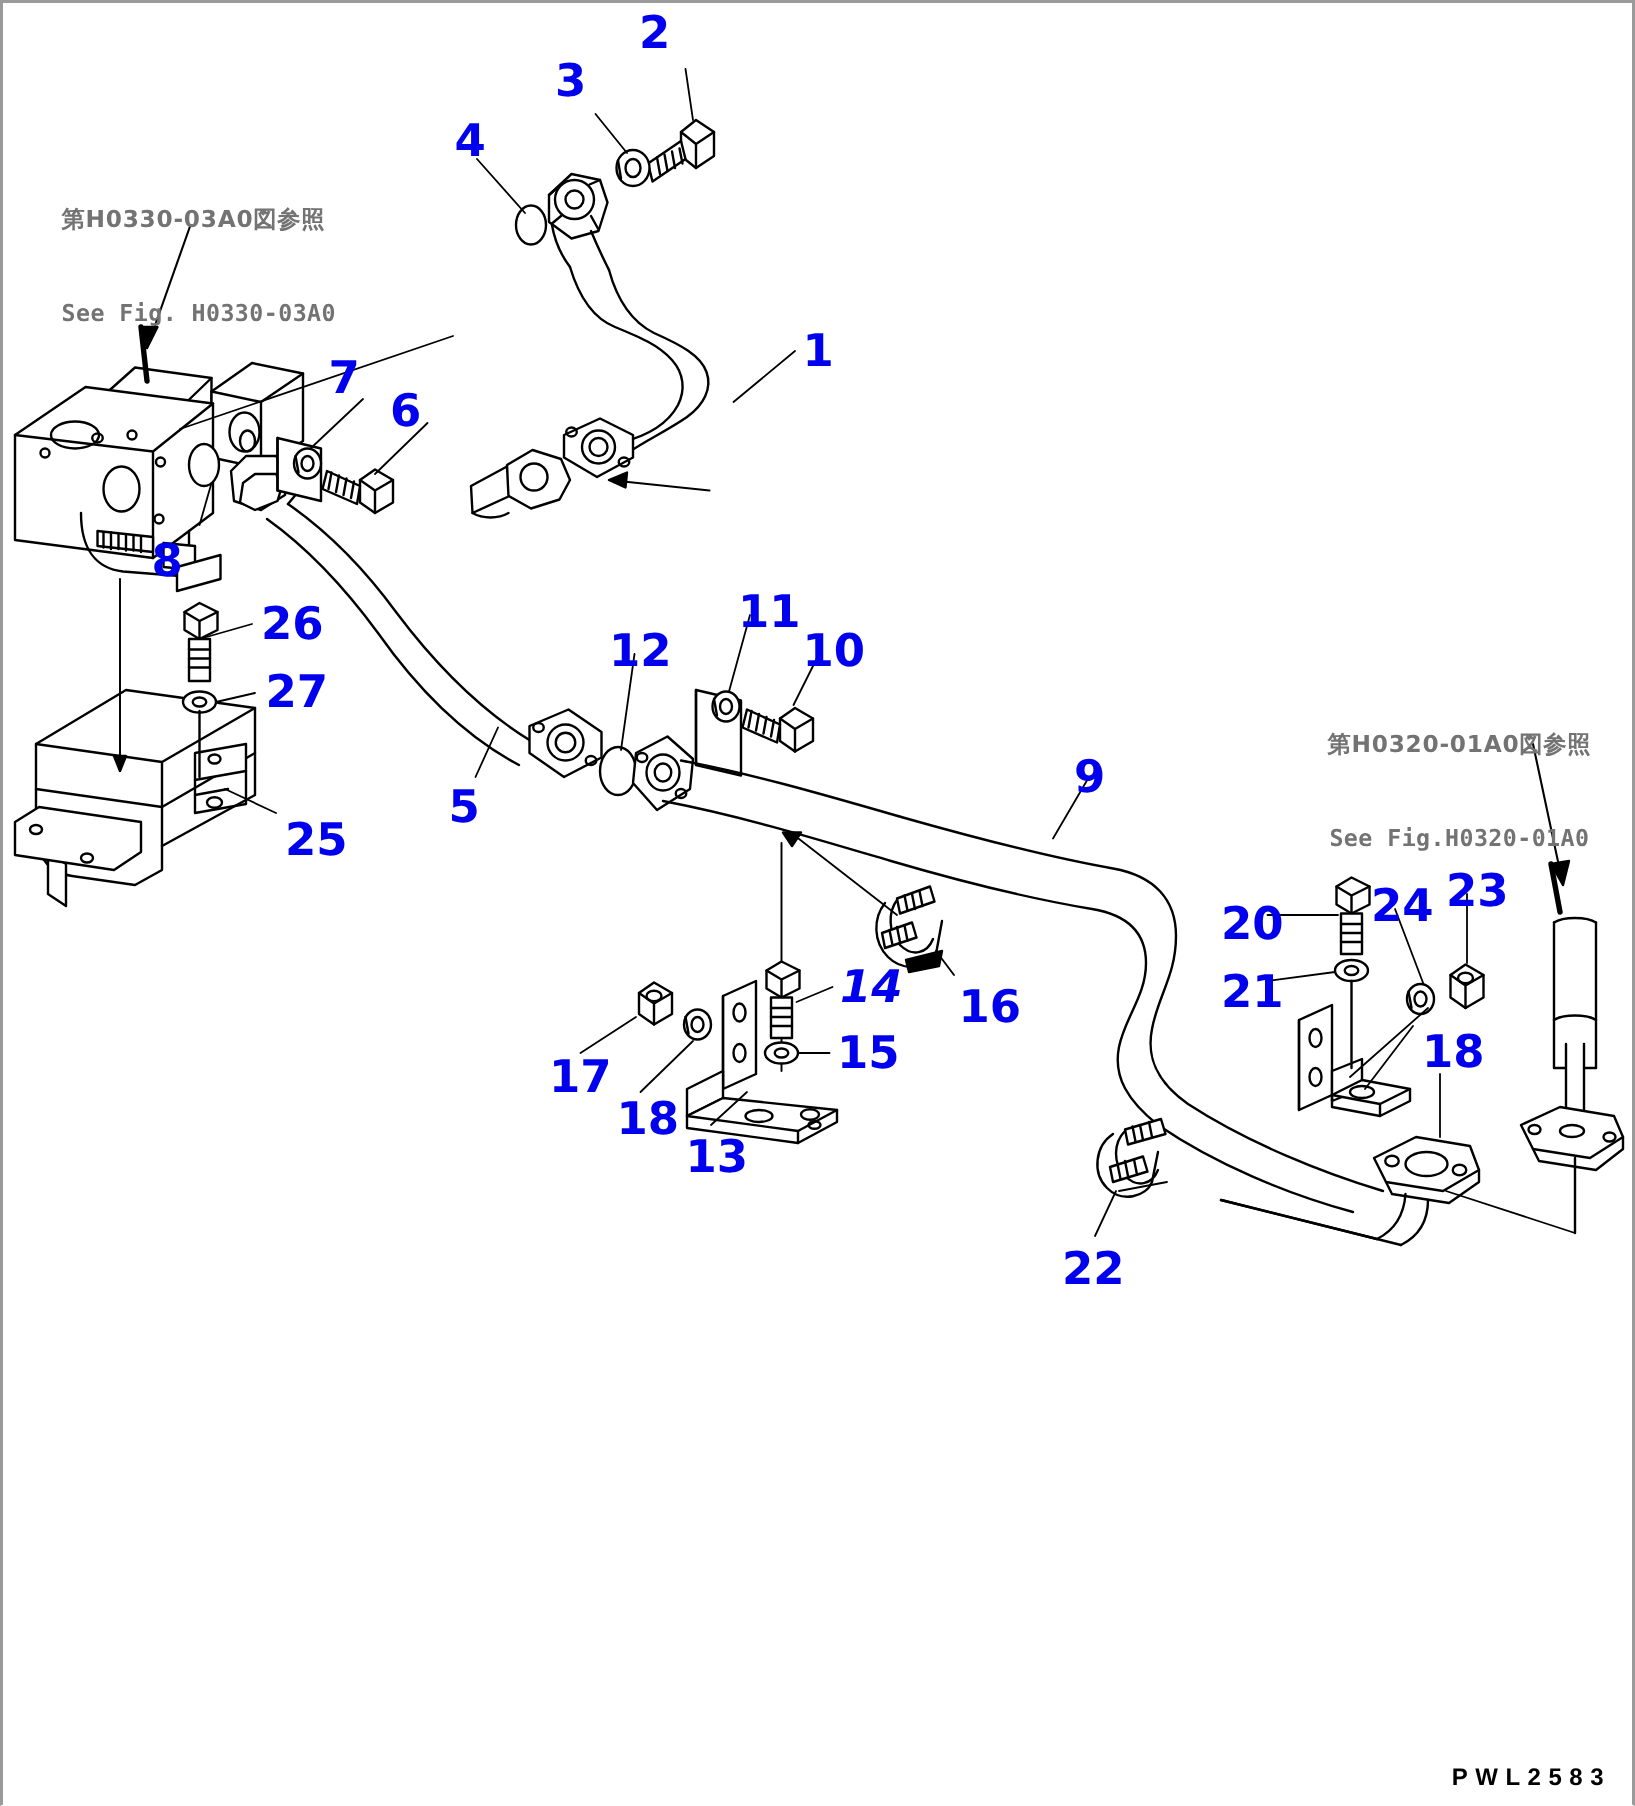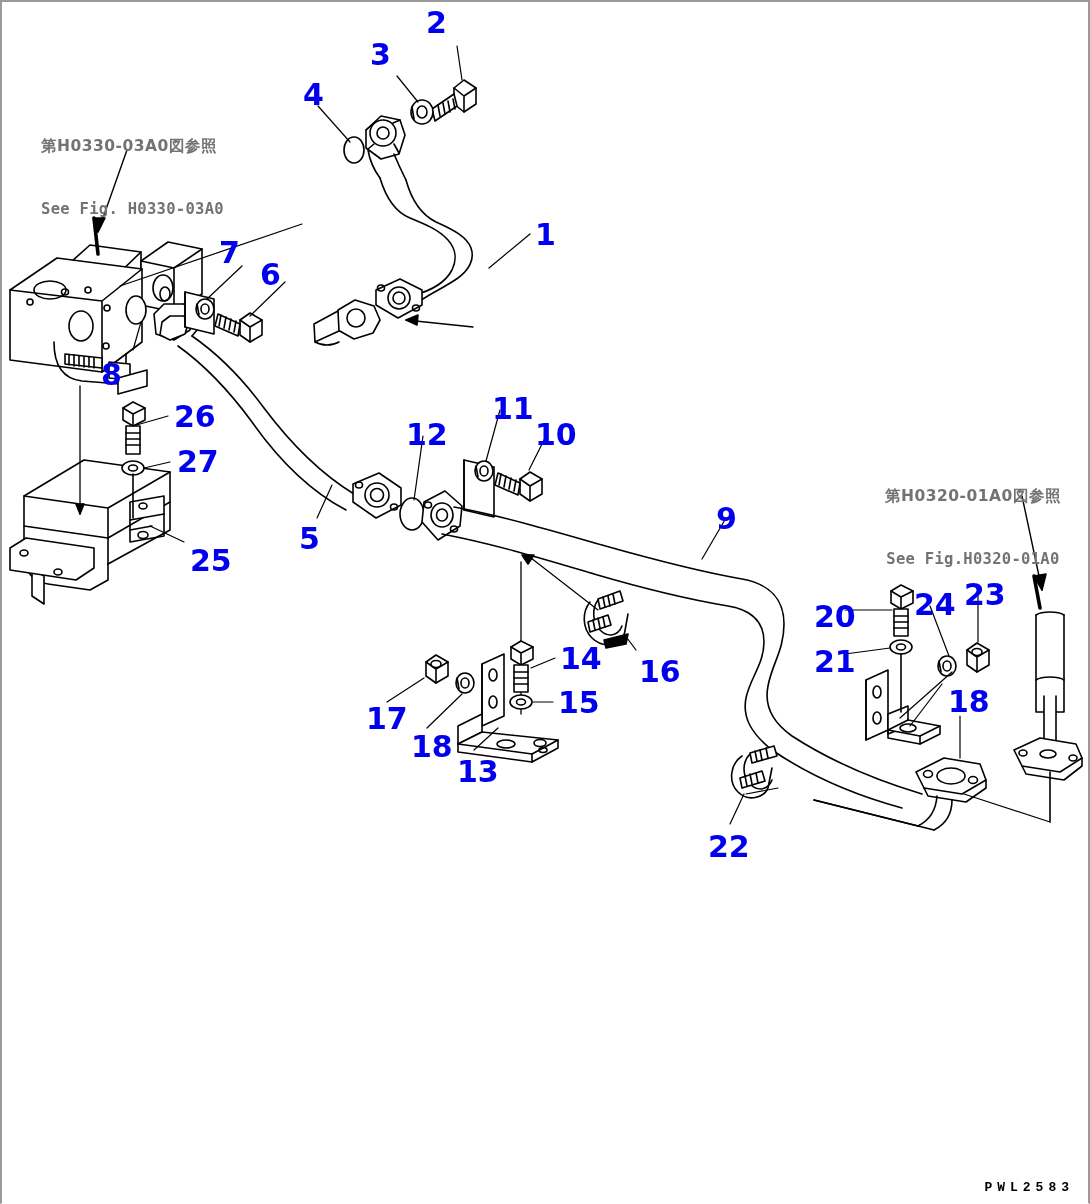--- a/index.html
+++ b/index.html
@@ -61,22 +61,22 @@
     font-size: 30px;
     font-weight: bold;
     line-height: 1;
     user-select: none;
   }
   #figure-code {
     position: absolute;
     right: 14px;
     bottom: 8px;
     color: #000000;
-    font-family: Liberation Mono, monospace;
-    font-size: 13px;
+    font-family: Liberation Sans, sans-serif;
+    font-size: 16px;
     font-weight: bold;
     letter-spacing: 5px;
   }
 </style>
 </head>
 <body>
 
 <div id="page">
 
   <svg id="drawing" viewBox="0 0 1090 1204" xmlns="http://www.w3.org/2000/svg">
@@ -469,21 +469,21 @@
       <div class="callout" style="left: 301px; top: 78px;">4</div>
       <div class="callout" style="left: 297px; top: 522px;">5</div>
       <div class="callout" style="left: 258px; top: 258px;">6</div>
       <div class="callout" style="left: 217px; top: 236px;">7</div>
       <div class="callout" style="left: 99px; top: 358px;">8</div>
       <div class="callout" style="left: 714px; top: 502px;">9</div>
       <div class="callout" style="left: 533px; top: 418px;">10</div>
       <div class="callout" style="left: 490px; top: 392px;">11</div>
       <div class="callout" style="left: 404px; top: 418px;">12</div>
       <div class="callout" style="left: 455px; top: 755px;">13</div>
-      <div class="callout" style="left: 558px; top: 642px;">14</div>
+      <div class="callout" style="left: 558px; top: 642px; font-style: italic;">14</div>
       <div class="callout" style="left: 556px; top: 686px;">15</div>
       <div class="callout" style="left: 637px; top: 655px; text-align: right;">16</div>
       <div class="callout" style="left: 364px; top: 702px;">17</div>
       <div class="callout" style="left: 409px; top: 730px;">18</div>
       <div class="callout" style="left: 946px; top: 685px;">18</div>
       <div class="callout" style="left: 812px; top: 600px;">20</div>
       <div class="callout" style="left: 812px; top: 645px;">21</div>
       <div class="callout" style="left: 706px; top: 830px;">22</div>
       <div class="callout" style="left: 962px; top: 578px;">23</div>
       <div class="callout" style="left: 912px; top: 588px;">24</div>

